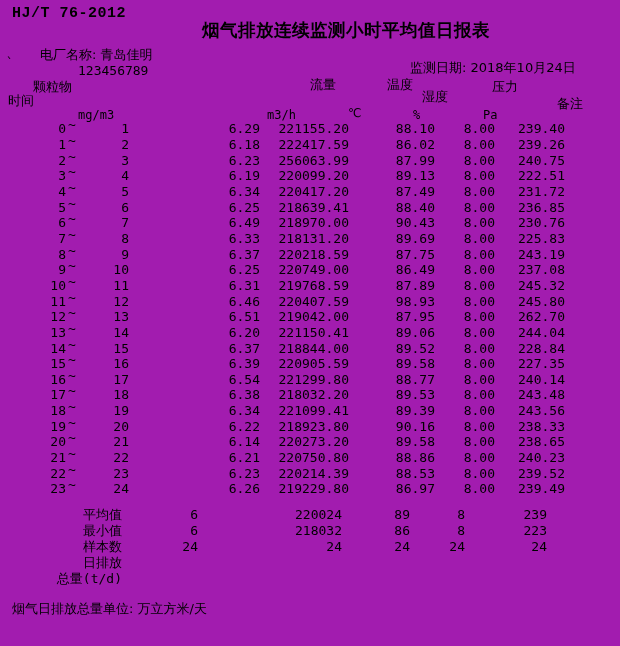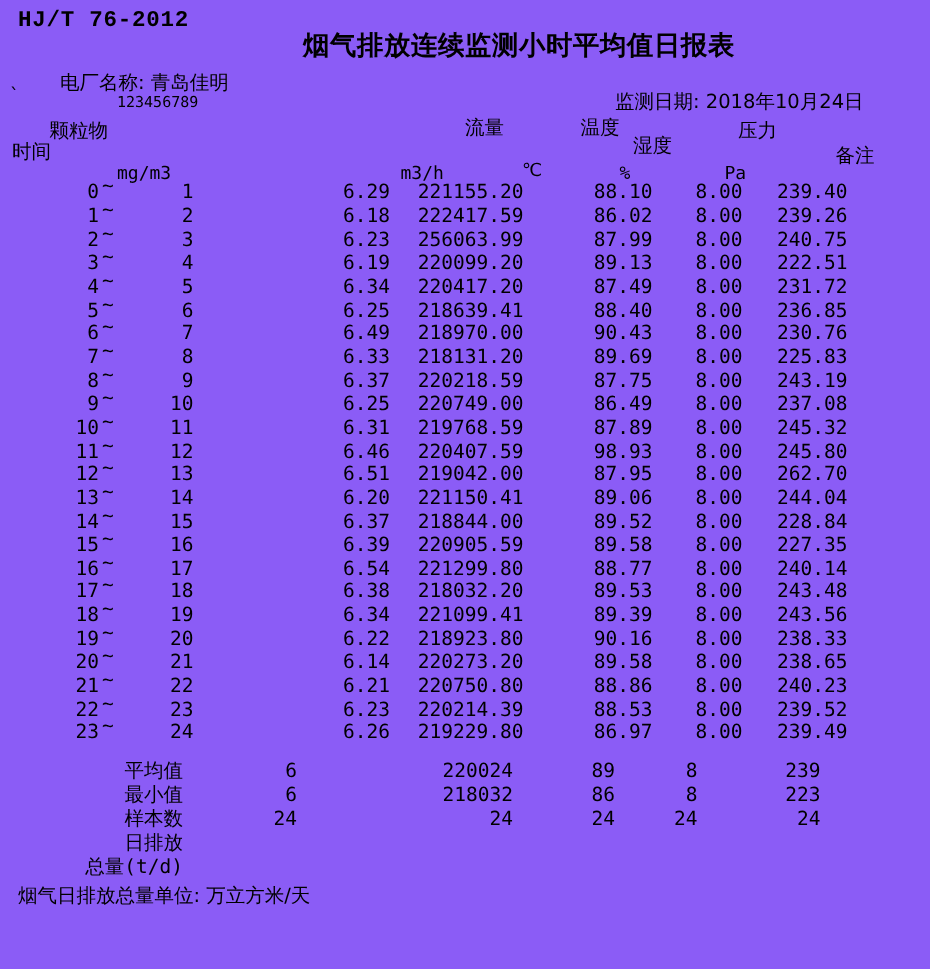--- a/index.html
+++ b/index.html
@@ -1,35 +1,35 @@
 <!DOCTYPE html>
 <html><head>
 <meta charset="utf-8">
 <style>
   html,body { margin:0; padding:0; background:#ffffff; }
   .page {
     position:relative; width:620px; height:646px; overflow:hidden;
-    background:#8b5cf6; color:#000000;
+    background:#a21caf; color:#000000;
     font-family:"DejaVu Sans", sans-serif;
     text-decoration:underline;
   }
   .abs { position:absolute; white-space:nowrap; }
 
   .standard {
     left:12px; top:5px;
     font-family:"Liberation Mono", monospace;
     font-weight:bold; font-size:15px; letter-spacing:0.5px;
   }
   .title {
     left:202px; top:18px;
     font-size:17.5px; font-weight:bold; letter-spacing:0.5px;
   }
   .plant-row { left:12px; top:46px; font-size:13px;margin-left:28px; }
   .stray-mark { left:6px; top:56px; font-size:12px; font-family:"DejaVu Sans Mono", monospace; }
-  .plant-code { left:78px; top:63px; font-size:10px; font-family:"DejaVu Sans Mono", monospace; }
+  .plant-code { left:78px; top:63px; font-size:13px; font-family:"DejaVu Sans Mono", monospace; }
   .date-row { left:410px; top:59px; font-size:13px; }
 
   .hdr { font-size:13px; }
   .pm-header     { left:33px;  top:78px; }
   .flow-header   { left:310px; top:76px; }
   .temp-header   { left:387px; top:76px; }
   .hum-header    { left:422px; top:88px; }
   .press-header  { left:492px; top:78px; }
   .time-header   { left:8px;   top:92px; }
   .remark-header { left:557px; top:95px; }
@@ -61,21 +61,21 @@
 
   .summary { position:absolute; left:12px; top:506px; }
   .summary td { height:16px; font-size:13px; text-align:right; font-family:"DejaVu Sans Mono", monospace; }
   .s-label { width:110px; text-align:left; font-family:"DejaVu Sans", sans-serif; }
   .s-pm    { width:76px; }
   .s-flow  { width:144px; }
   .s-temp  { width:68px; }
   .s-hum   { width:55px; }
   .s-press { width:82px; }
 
-  .footer-note { left:12px; top:588px; font-size:13px; }
+  .footer-note { left:12px; top:600px; font-size:13px; }
 </style>
 </head>
 <body>
 
 <div class="page">
 
   <div class="abs standard">HJ/T 76-2012</div>
 
   <div class="abs title">烟气排放连续监测小时平均值日报表</div>
 

